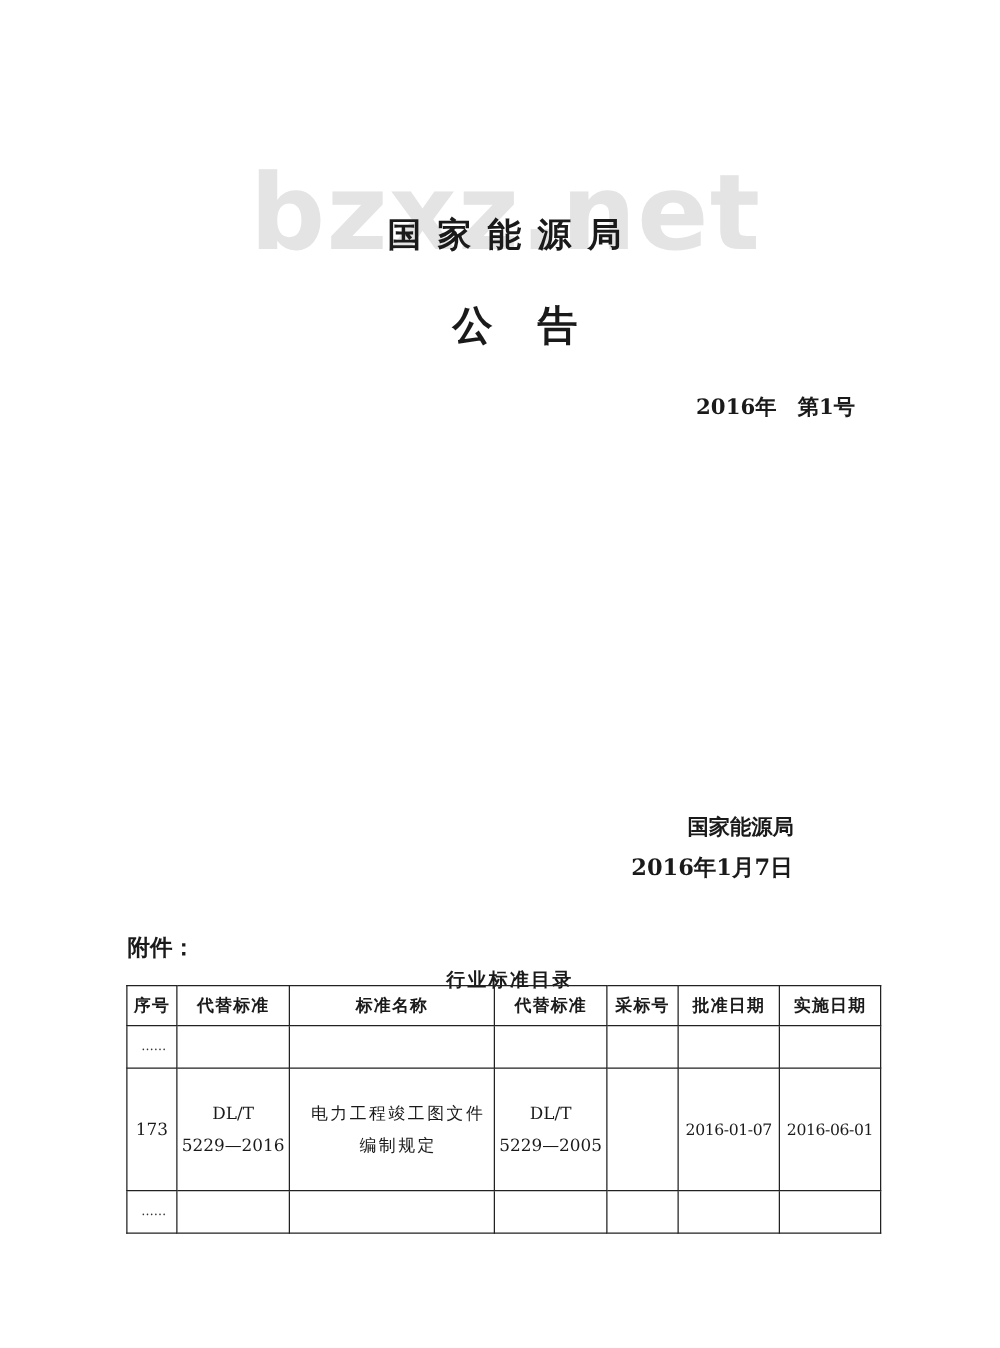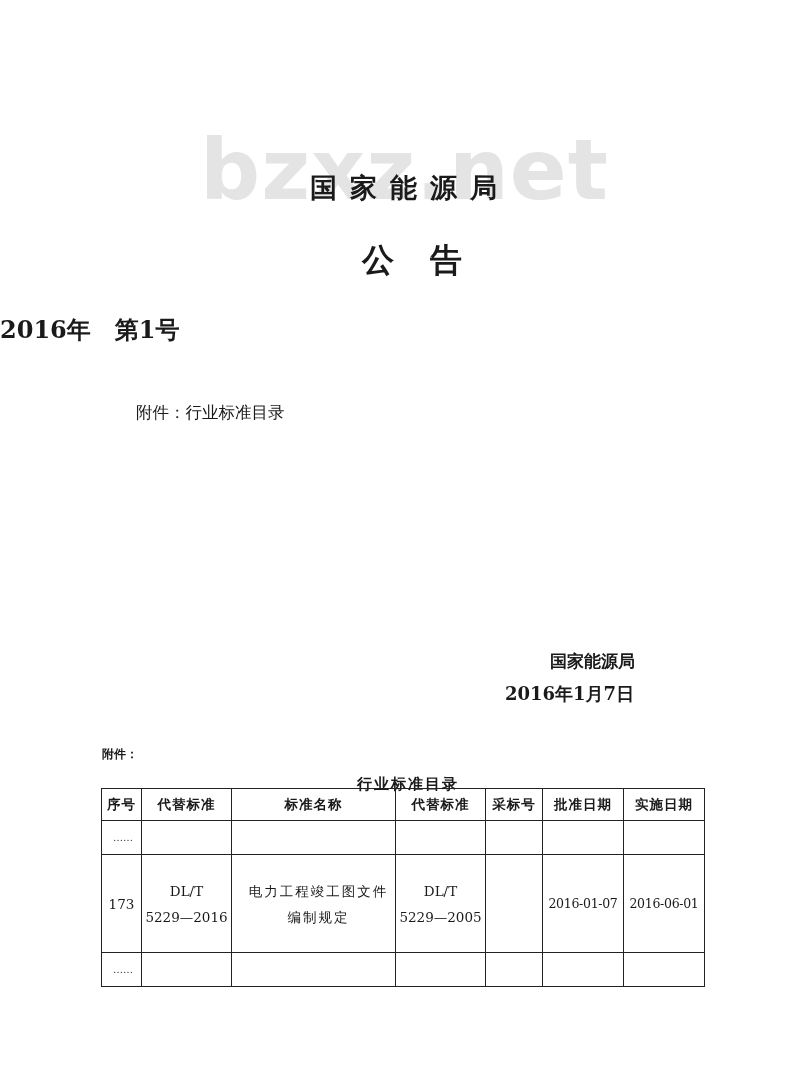--- a/index.html
+++ b/index.html
@@ -18,40 +18,40 @@
     left: 0; width: 800px; top: 170px; text-align: center;
     font-family: "DejaVu Sans", "Liberation Sans", sans-serif; font-weight: bold;
     font-size: 27px; letter-spacing: 13px; padding-left: 10px;
   }
   .title-notice {
     left: 0; width: 800px; top: 239px; text-align: center;
     font-family: "DejaVu Sans", "Liberation Sans", sans-serif; font-weight: bold;
     font-size: 32px; letter-spacing: 36px; padding-left: 30px;
   }
   .title-number {
-    left: 0; width: 684px; top: 314px; text-align: left;
-    font-weight: bold; font-size: 24px; word-spacing: 4px;
+    left: 0; width: 684px; top: 314px; text-align: right;
+    font-weight: bold; font-size: 17px; word-spacing: 4px;
   }
   .body-text {
     left: 103px; width: 610px; top: 398px;
     font-size: 16.5px; line-height: 30.5px; text-align: justify; text-align-last: left;
   }
   .body-text p { margin: 0; }
   .indent { text-indent: 33px; }
   .attach-line { text-indent: 33px; }
   .sign-org {
     left: 550px; top: 650px; font-family: "DejaVu Sans", "Liberation Sans", sans-serif;
     font-weight: bold; font-size: 17px;
   }
   .sign-date {
     left: 505px; top: 682px; font-weight: bold; font-size: 18px; word-spacing: 2px;
   }
   .attach-label {
     left: 102px; top: 746px; font-family: "DejaVu Sans", "Liberation Sans", sans-serif;
-    font-weight: bold; font-size: 12px;
+    font-weight: bold; font-size: 18px;
   }
   .table-title {
     left: 0; width: 800px; top: 775px; text-align: center;
     font-family: "DejaVu Sans", "Liberation Sans", sans-serif; font-weight: bold;
     font-size: 15px; letter-spacing: 2px; padding-left: 8px;
   }
   table.std {
     position: absolute; left: 101px; top: 788px; z-index: 1;
     border-collapse: collapse; table-layout: fixed; width: 603px;
     font-size: 13.5px;
@@ -74,21 +74,20 @@
 </head>
 <body>
 
 <div class="watermark">bzxz.net</div>
 
 <div class="abs title-org">国家能源局</div>
 <div class="abs title-notice">公告</div>
 <div class="abs title-number">2016年　第1号</div>
 
 <div class="abs body-text">
-  <p class="attach-line">附件：行业标准目录</p>
 </div>
 
 <div class="abs sign-org">国家能源局</div>
 <div class="abs sign-date">2016年1月7日</div>
 
 <div class="abs attach-label">附件：</div>
 <div class="abs table-title">行业标准目录</div>
 
 <table class="std">
   <colgroup>

